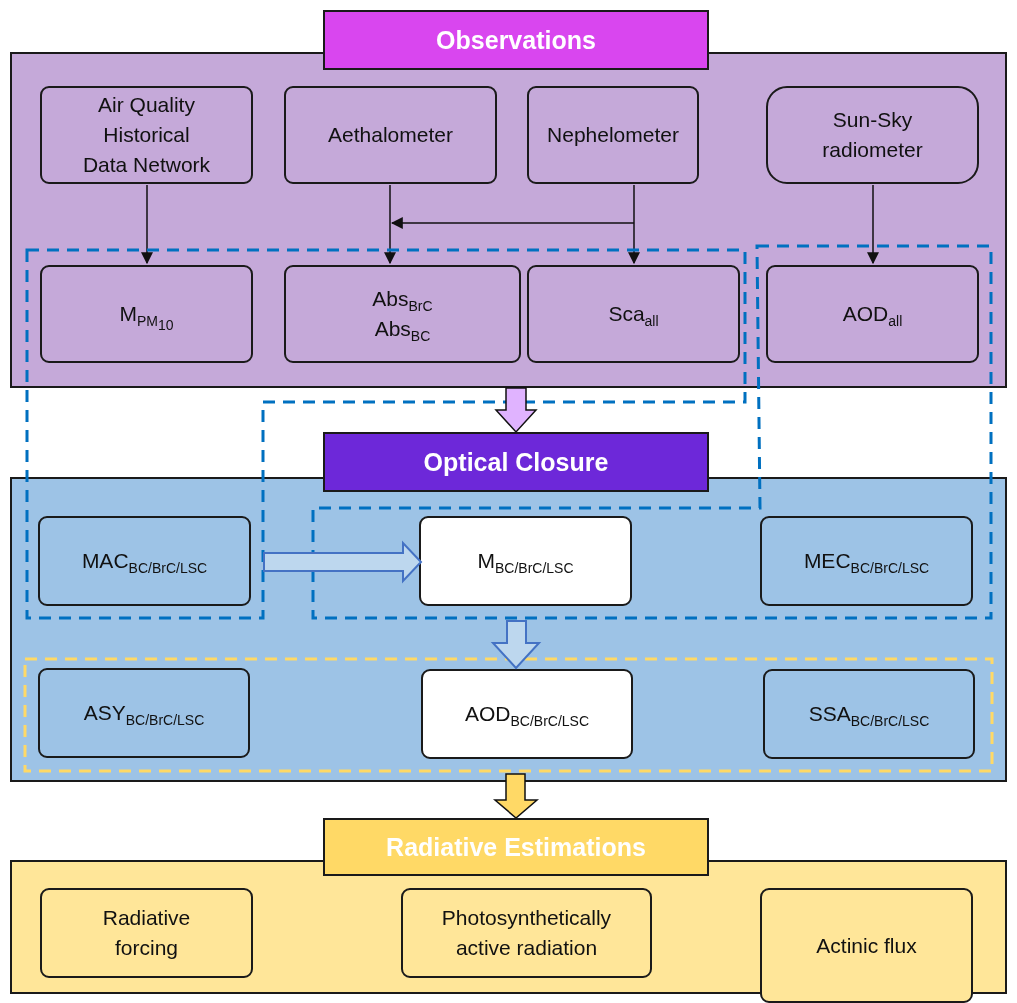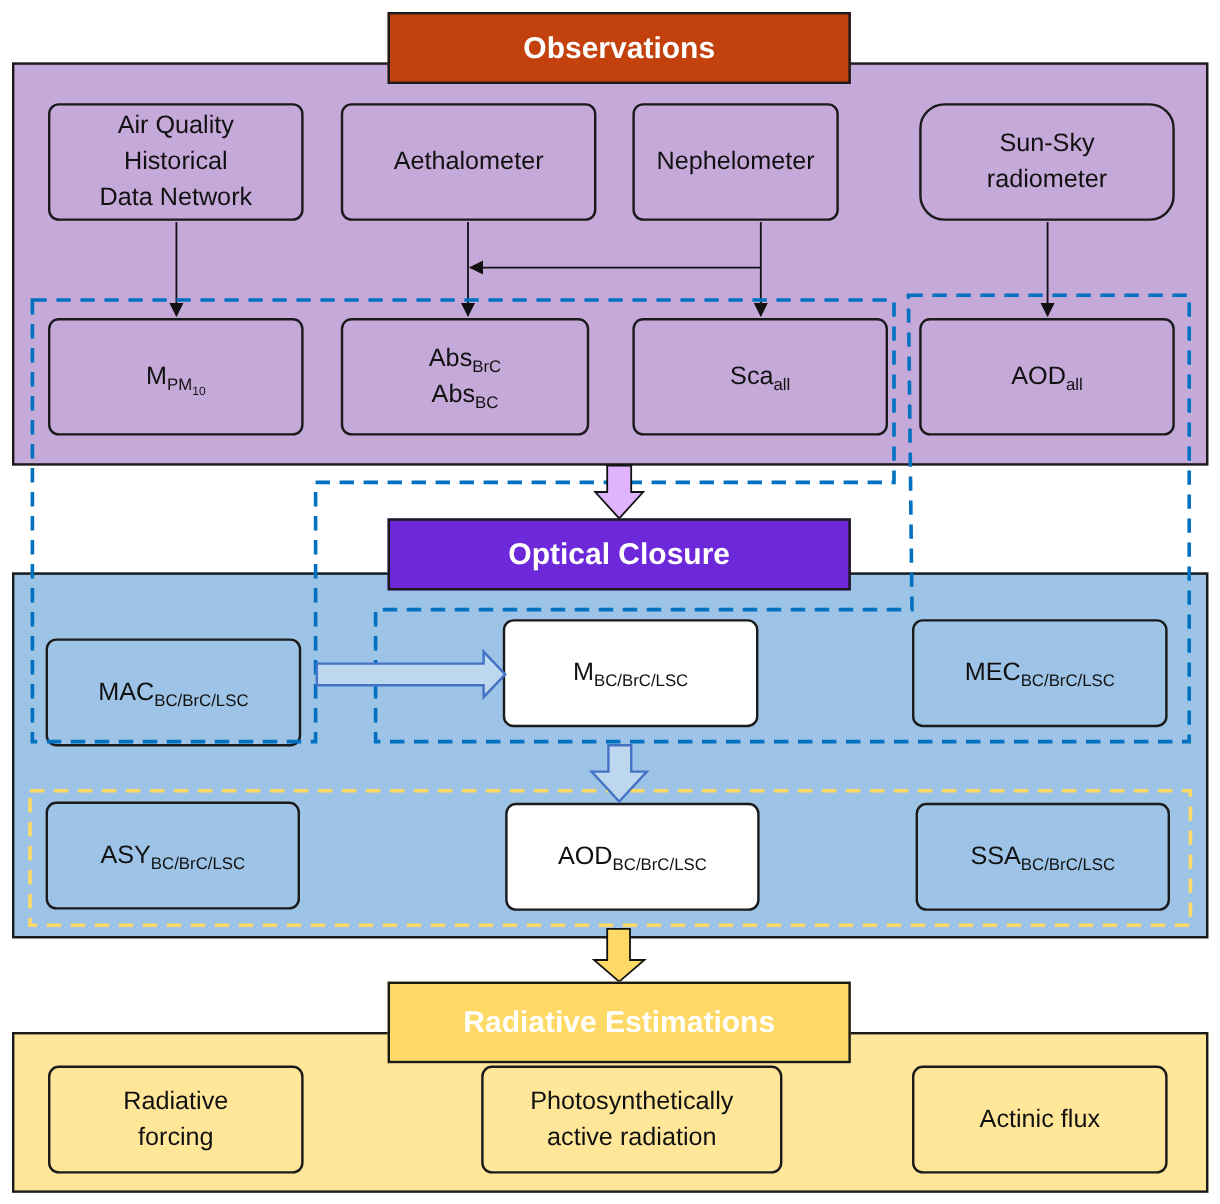--- a/index.html
+++ b/index.html
@@ -5,31 +5,31 @@
     html, body { margin: 0; padding: 0; background: #ffffff; }
     body { width: 1017px; height: 1003px; position: relative; overflow: hidden;
            font-family: "Liberation Sans", sans-serif; color: #111; }
     .abs { position: absolute; box-sizing: border-box; }
     .panel { border: 2px solid #1a1a1a; }
     .p-obs { left: 10px; top: 52px; width: 997px; height: 336px; background: #c5a9d9; }
     .p-opt { left: 10px; top: 477px; width: 997px; height: 305px; background: #9dc3e6; }
     .p-rad { left: 10px; top: 860px; width: 997px; height: 134px; background: #ffe699; }
     .title { border: 2px solid #1a1a1a; color: #fff; font-weight: bold; font-size: 25px;
              display: flex; align-items: center; justify-content: center; }
-    .t-obs { left: 323px; top: 10px; width: 386px; height: 60px; background: #c2410c; }
+    .t-obs { left: 323px; top: 10px; width: 386px; height: 60px; background: #d946ef; }
     .t-opt { left: 323px; top: 432px; width: 386px; height: 60px; background: #6d28d9; }
-    .t-rad { left: 323px; top: 818px; width: 386px; height: 68px; background: #ffd966; }
+    .t-rad { left: 323px; top: 818px; width: 386px; height: 58px; background: #ffd966; }
     .box { border: 2px solid #1a1a1a; border-radius: 9px; display: flex; flex-direction: column;
            align-items: center; justify-content: center; text-align: center; font-size: 21px; line-height: 30px; }
     .b-obs { background: #c5a9d9; }
     .b-opt { background: #9dc3e6; }
     .b-white { background: #ffffff; }
     .b-rad { background: #ffe699; }
     sub { font-size: 14px; vertical-align: -5px; line-height: 0; }
-    sub sub { font-size: 10px; vertical-align: -4px; }
+    sub sub { font-size: 14px; vertical-align: -4px; }
     svg.overlay { position: absolute; left: 0; top: 0; pointer-events: none; }
   </style>
 </head>
 <body>
 
 <div class="abs panel p-obs"></div>
 <div class="abs panel p-opt"></div>
 <div class="abs panel p-rad"></div>
 
 <div class="abs box b-obs" style="left:40px;top:86px;width:213px;height:98px;">
@@ -44,32 +44,32 @@
   <div>Nephelometer</div>
 </div>
 <div class="abs box b-obs" style="left:766px;top:86px;width:213px;height:98px;border-radius:21px;">
   <div>Sun-Sky</div>
   <div>radiometer</div>
 </div>
 
 <div class="abs box b-obs" style="left:40px;top:265px;width:213px;height:98px;">
   <div><span>M</span><sub><span>PM</span><sub>10</sub></sub></div>
 </div>
-<div class="abs box b-obs" style="left:284px;top:265px;width:207px;height:98px;">
+<div class="abs box b-obs" style="left:284px;top:265px;width:237px;height:98px;">
   <div><span>Abs</span><sub>BrC</sub></div>
   <div><span>Abs</span><sub>BC</sub></div>
 </div>
 <div class="abs box b-obs" style="left:527px;top:265px;width:213px;height:98px;">
   <div><span>Sca</span><sub>all</sub></div>
 </div>
 <div class="abs box b-obs" style="left:766px;top:265px;width:213px;height:98px;">
   <div><span>AOD</span><sub>all</sub></div>
 </div>
 
-<div class="abs box b-opt" style="left:38px;top:516px;width:213px;height:90px;margin-top:16px;">
+<div class="abs box b-opt" style="left:38px;top:516px;width:213px;height:90px;">
   <div><span>MAC</span><sub>BC/BrC/LSC</sub></div>
 </div>
 <div class="abs box b-white" style="left:419px;top:516px;width:213px;height:90px;">
   <div><span>M</span><sub>BC/BrC/LSC</sub></div>
 </div>
 <div class="abs box b-opt" style="left:760px;top:516px;width:213px;height:90px;">
   <div><span>MEC</span><sub>BC/BrC/LSC</sub></div>
 </div>
 <div class="abs box b-opt" style="left:38px;top:668px;width:212px;height:90px;">
   <div><span>ASY</span><sub>BC/BrC/LSC</sub></div>
@@ -82,21 +82,21 @@
 </div>
 
 <div class="abs box b-rad" style="left:40px;top:888px;width:213px;height:90px;">
   <div>Radiative</div>
   <div>forcing</div>
 </div>
 <div class="abs box b-rad" style="left:401px;top:888px;width:251px;height:90px;">
   <div>Photosynthetically</div>
   <div>active radiation</div>
 </div>
-<div class="abs box b-rad" style="left:760px;top:888px;width:213px;height:90px;justify-content:center;">
+<div class="abs box b-rad" style="left:760px;top:888px;width:213px;height:115px;justify-content:center;">
   <div>Actinic flux</div>
 </div>
 
 <svg class="overlay" width="1017" height="1003">
   <defs>
     <marker id="ah" viewBox="0 0 10 10" refX="9" refY="5" markerWidth="8" markerHeight="8" orient="auto-start-reverse">
       <path d="M0,0 L10,5 L0,10 z" fill="#111"></path>
     </marker>
   </defs>
 

